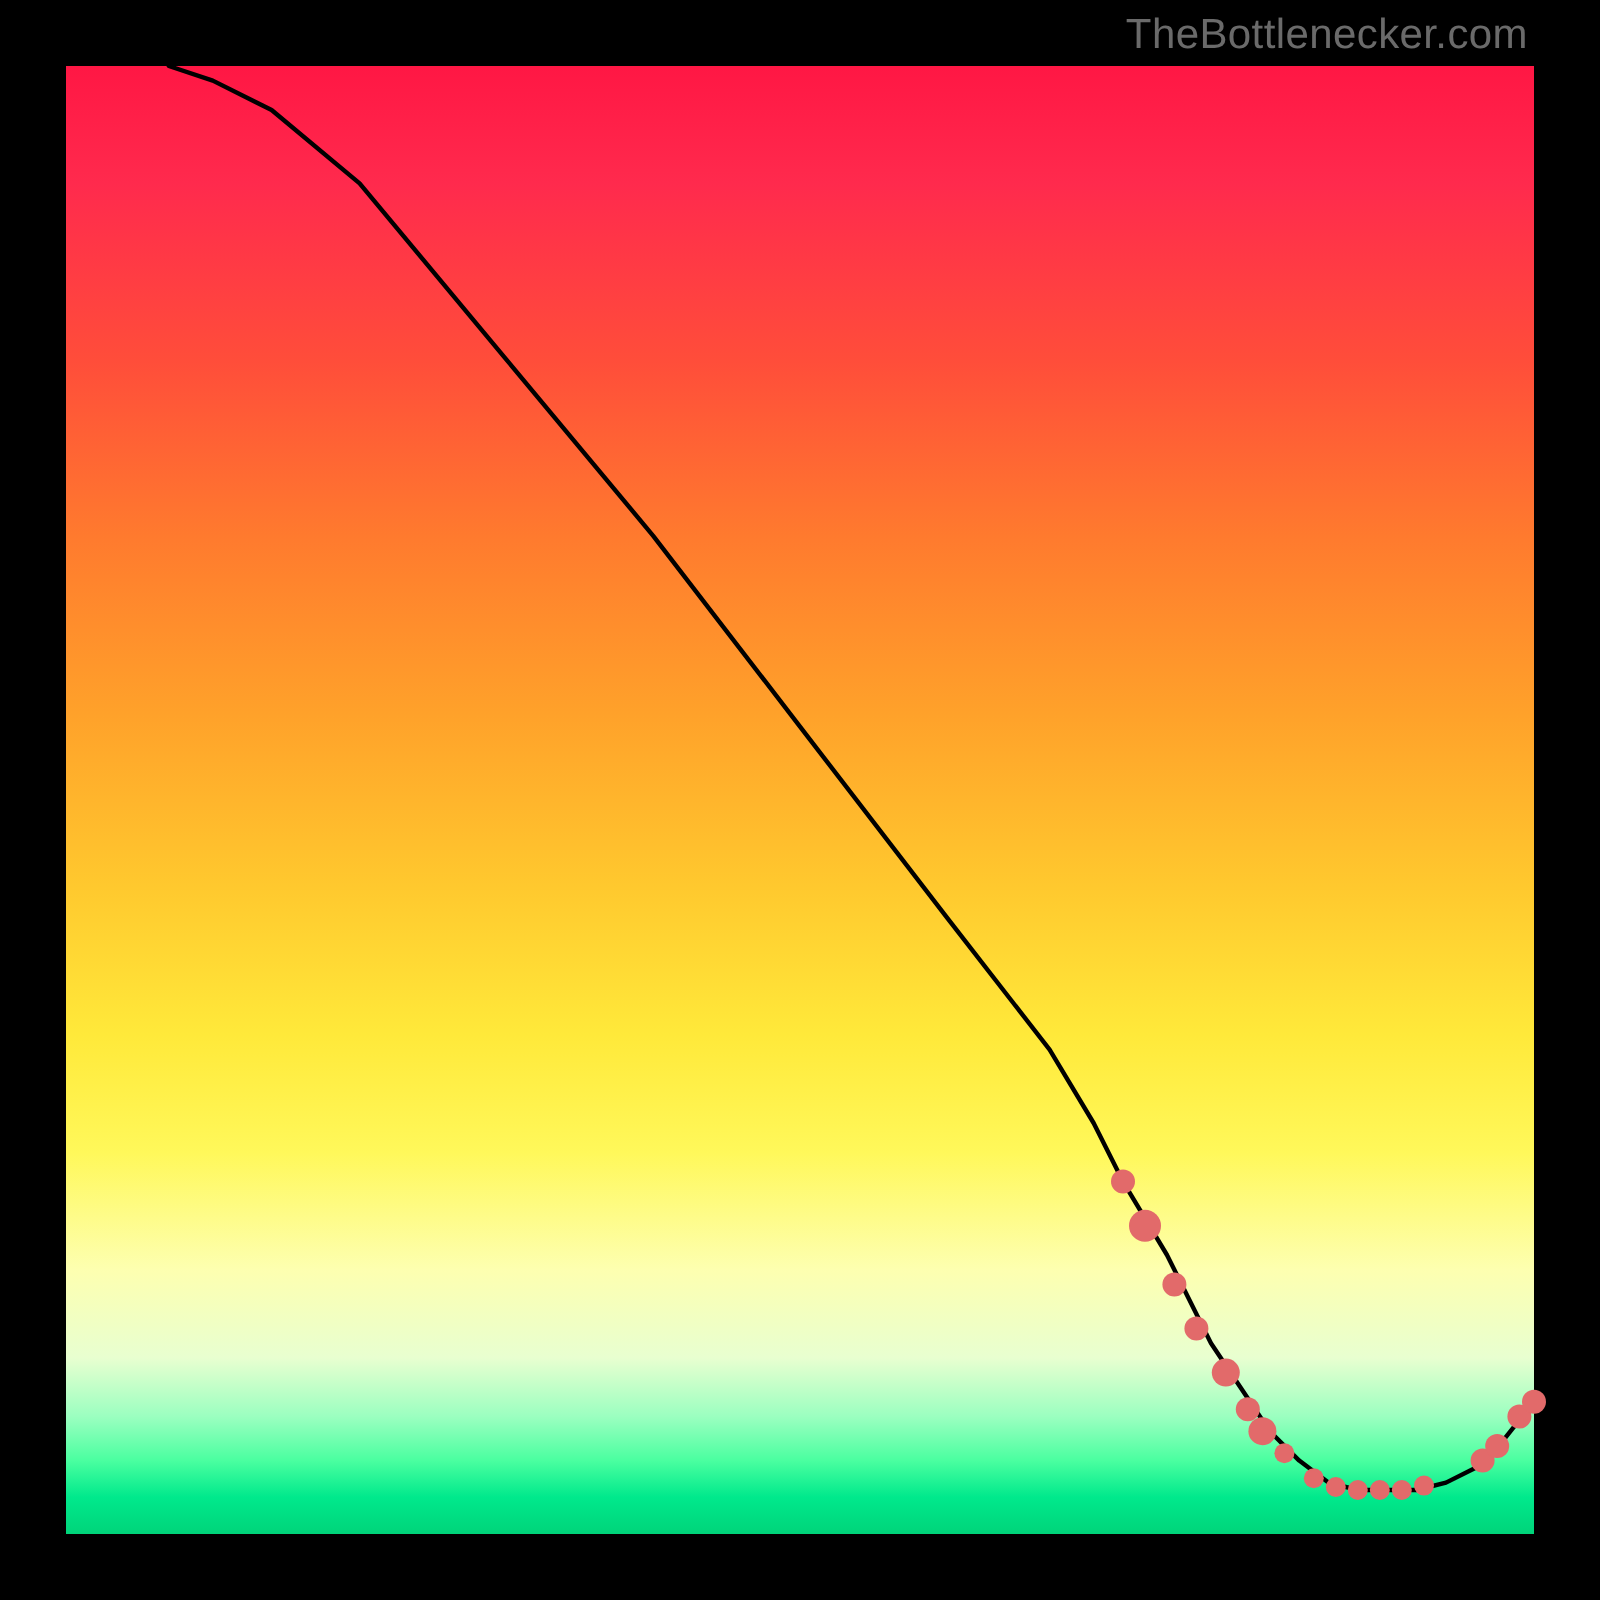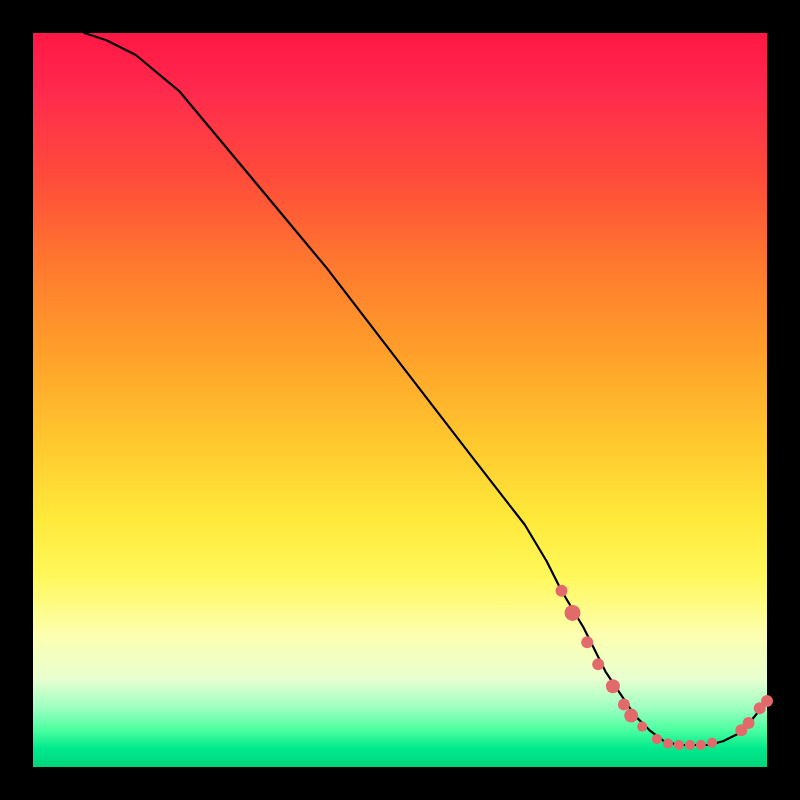--- a/index.html
+++ b/index.html
@@ -55,20 +55,21 @@
     top: 0;
     width: 734px;
     height: 734px;
     overflow: visible;
   }
 </style>
 </head>
 <body>
 
 <div class="frame">
+  <div class="attribution">TheBottlenecker.com</div>
 
   <div class="plot">
     <svg class="curve" viewBox="0 0 734 734">
       <path id="curve-path" fill="none" stroke="#000" stroke-width="2.2" stroke-linejoin="round" stroke-linecap="round" d="M51.4 0.0 L73.4 7.3 L102.8 22.0 L146.8 58.7 L220.2 146.8 L293.6 234.9 L367.0 330.3 L440.4 425.7 L491.8 491.8 L513.8 528.5 L528.5 557.8 L550.5 594.5 L572.5 638.6 L587.2 660.6 L601.9 682.6 L616.6 697.3 L631.2 708.3 L645.9 712.0 L660.6 712.0 L675.3 712.0 L690.0 708.3 L704.6 701.0 L719.3 686.3 L734.0 667.9"></path>
       <g id="markers">
           <circle cx="528.5" cy="557.8" r="6" fill="#e26a6a"></circle>
           <circle cx="539.5" cy="579.9" r="8" fill="#e26a6a"></circle>
           <circle cx="554.2" cy="609.2" r="6" fill="#e26a6a"></circle>
           <circle cx="565.2" cy="631.2" r="6" fill="#e26a6a"></circle>
           <circle cx="579.9" cy="653.3" r="7" fill="#e26a6a"></circle>

